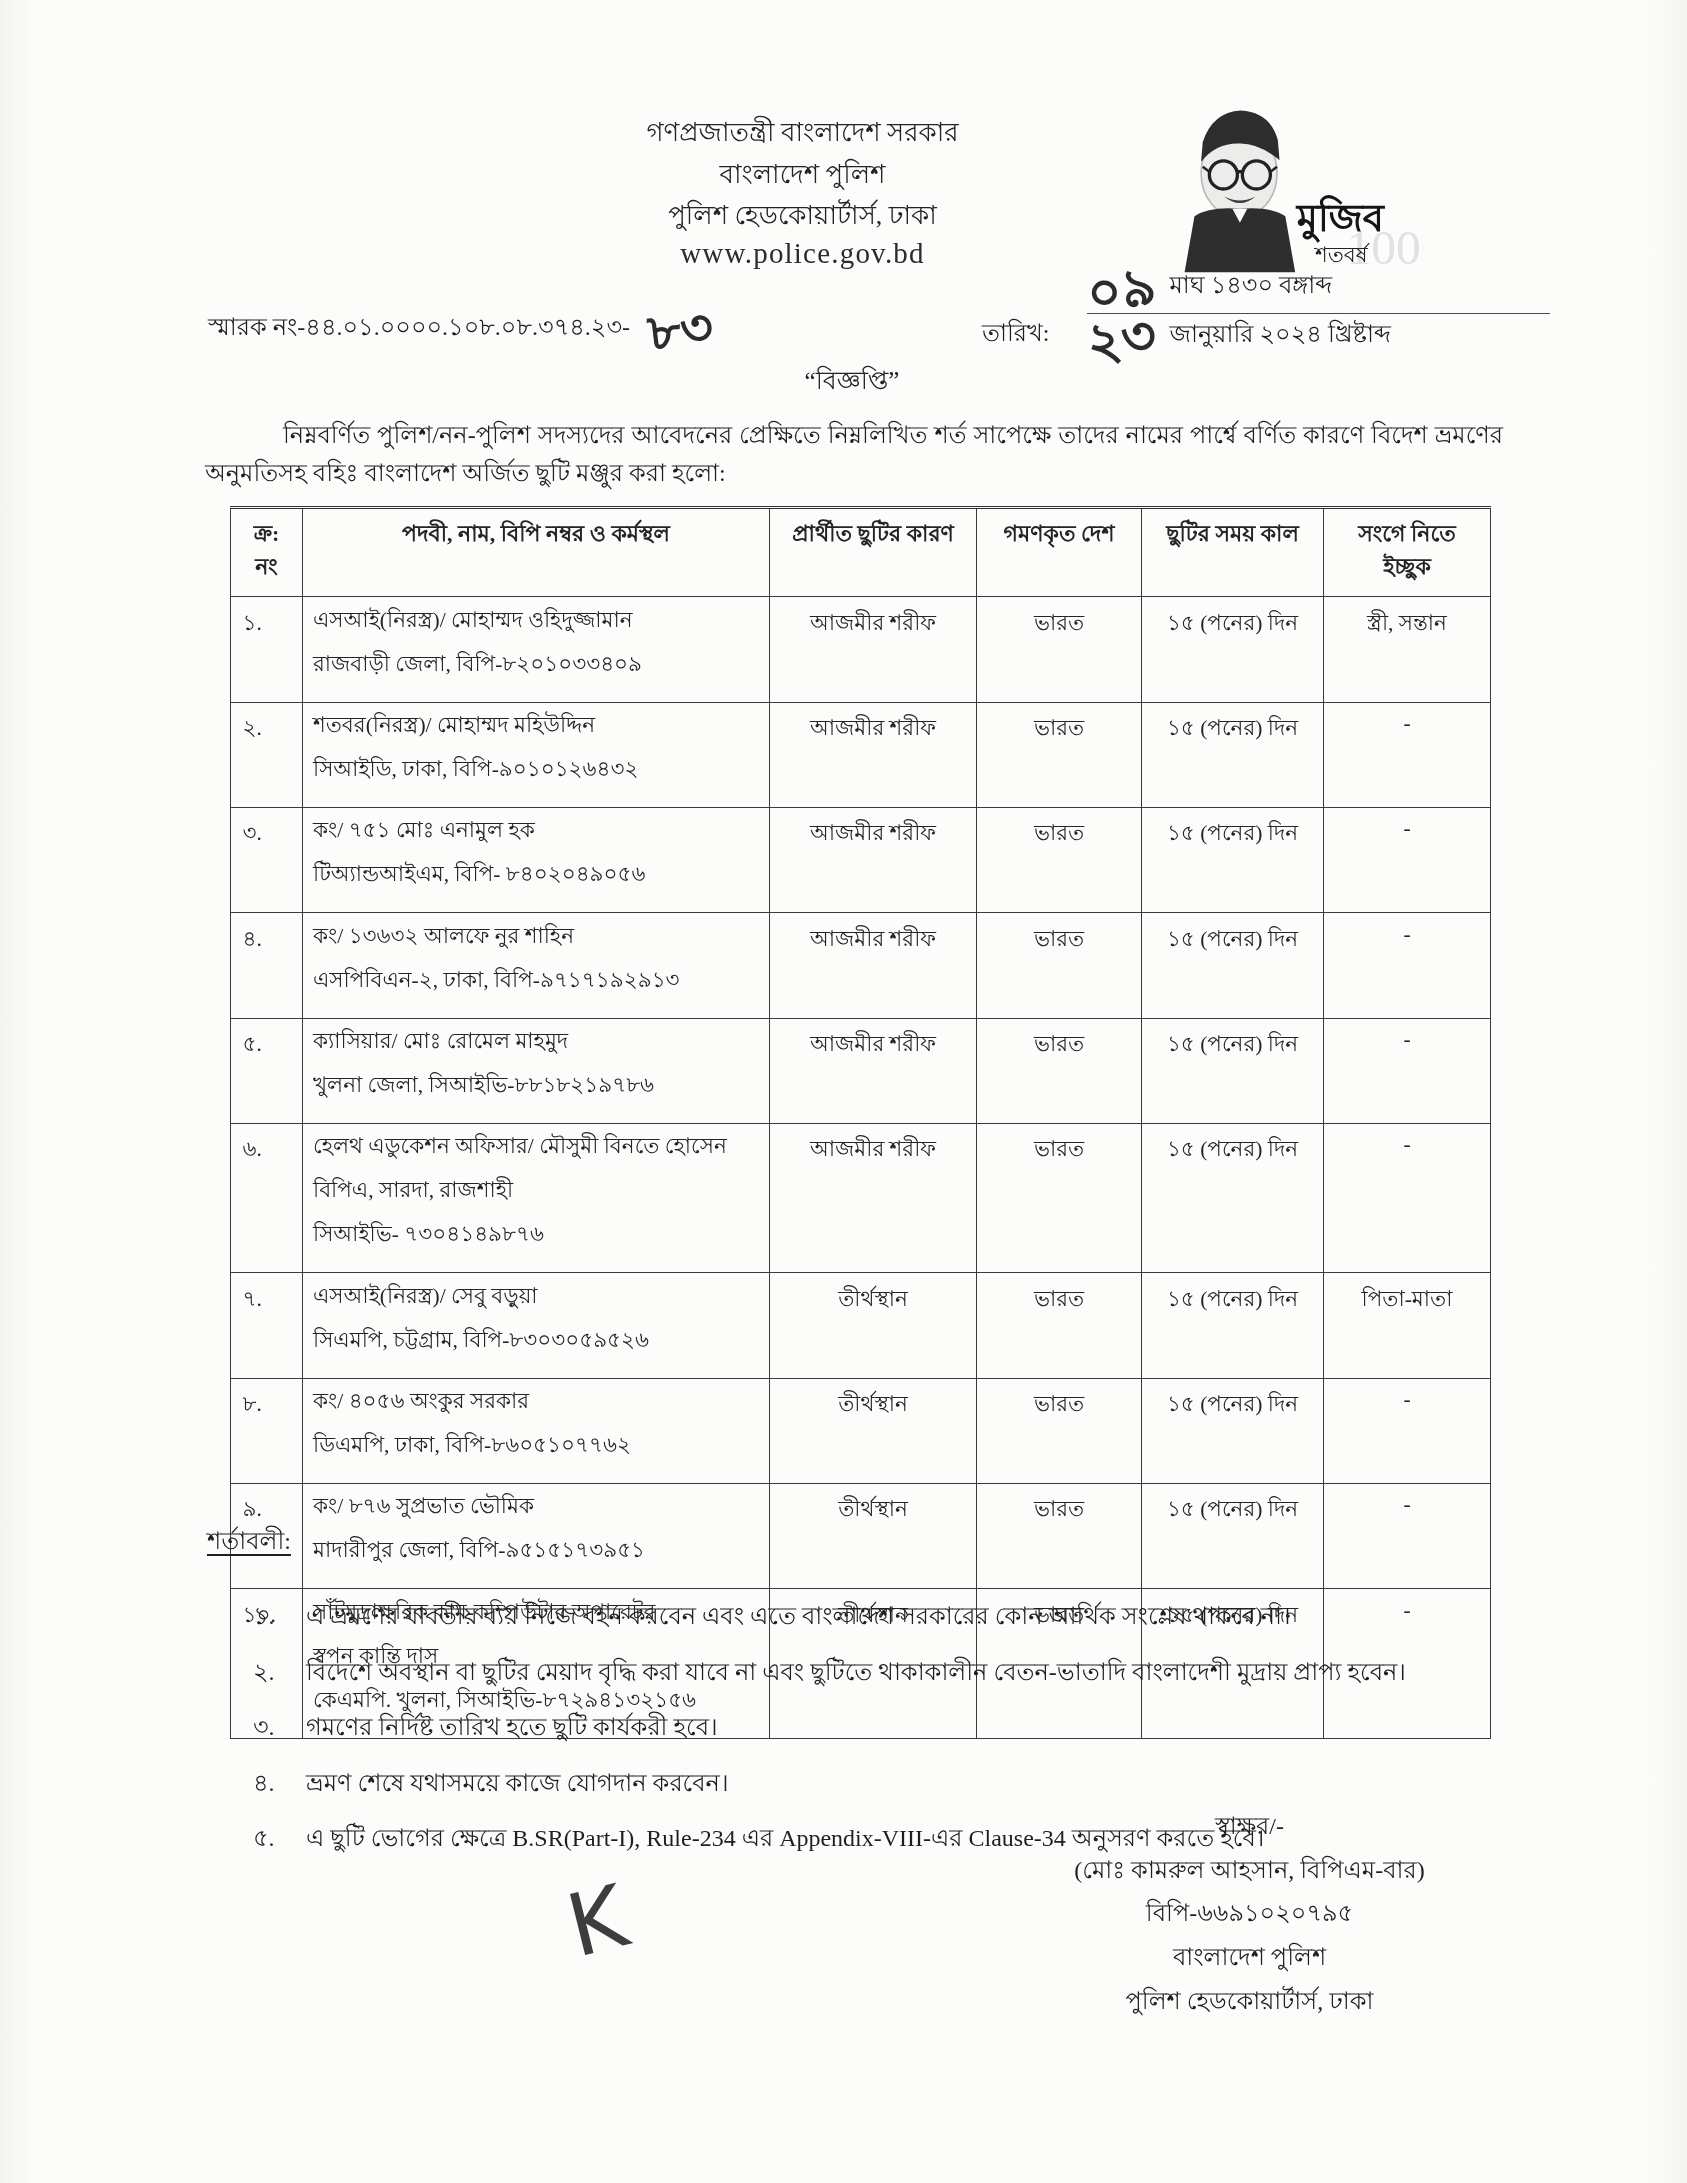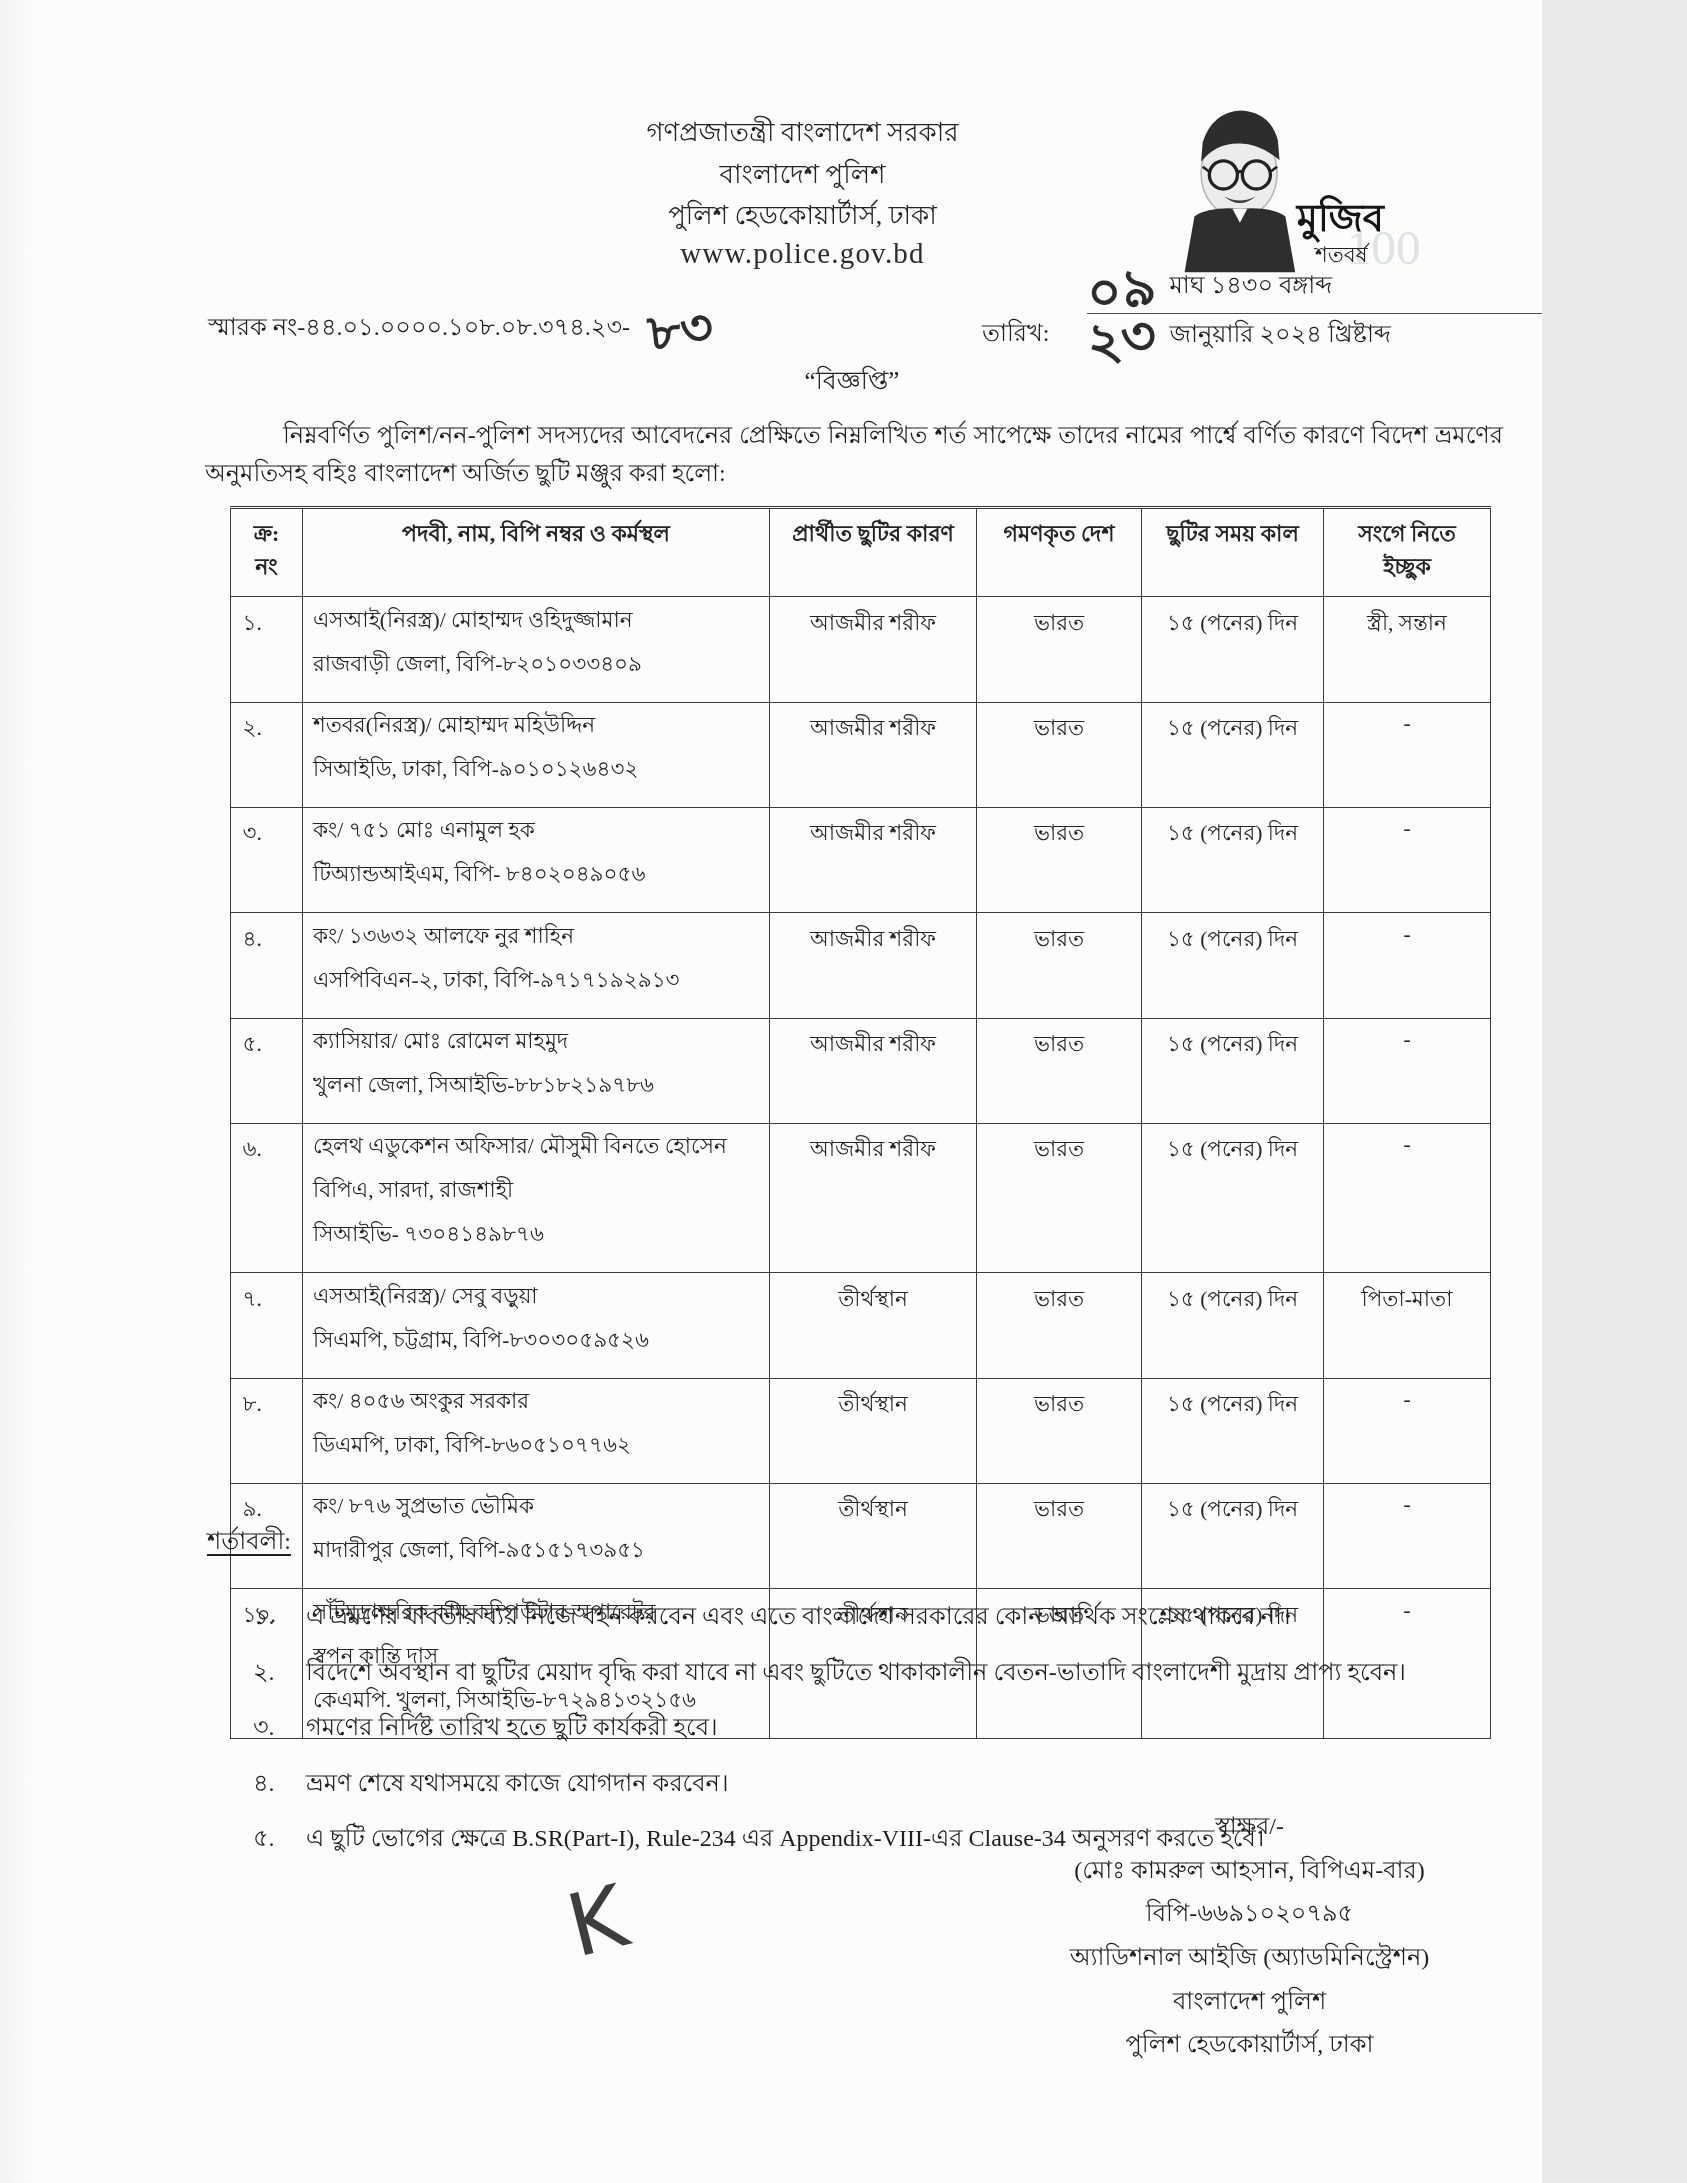--- a/index.html
+++ b/index.html
@@ -1,19 +1,19 @@
 <!DOCTYPE html>
 <html lang="bn" style="font-size:13.2px"><head>
 <meta charset="utf-8">
 <style>
   * { margin:0; padding:0; box-sizing:border-box; }
   html,body { background:#e9e9e7; }
   body { width:1687px; height:2183px; font-family:"Liberation Serif","DejaVu Serif",serif; color:#1f1f1f; }
   .page {
-    position:relative; width:1542px; height:2183px; overflow:hidden;
+    position:relative; width:1687px; height:2183px; overflow:hidden;
     background:linear-gradient(90deg,#f3f3f1 0px,#fcfcfb 33px,#fcfcfb 1646px,#f4f4f2 1687px);
   }
 
   
   .gov-header { position:absolute; top:112px; left:364px; width:877px; text-align:center; }
   .gov-header .line { font-size:26px; line-height:1.6; color:#242424; }
   .gov-header .website { font-size:29px; letter-spacing:1.2px; color:#2b2b2b; }
 
   .logo { position:absolute; top:99px; left:1158px; width:281px; height:194px; }
 
@@ -277,19 +277,18 @@
         </div>
       </div>
   </div>
 
   <div class="k-mark">K</div>
 
   <div class="signature" id="signature-block">
       <div>স্বাক্ষর/-</div>
       <div>(মোঃ কামরুল আহসান, বিপিএম-বার)</div>
       <div>বিপি-৬৬৯১০২০৭৯৫</div>
-      <div>অ্যাডিশনাল আইজি (অ্যাডমিনিস্ট্রেশন)</div>
       <div>বাংলাদেশ পুলিশ</div>
       <div>পুলিশ হেডকোয়ার্টার্স, ঢাকা</div>
     </div>
 
 </div>
 
 
 </body></html>

